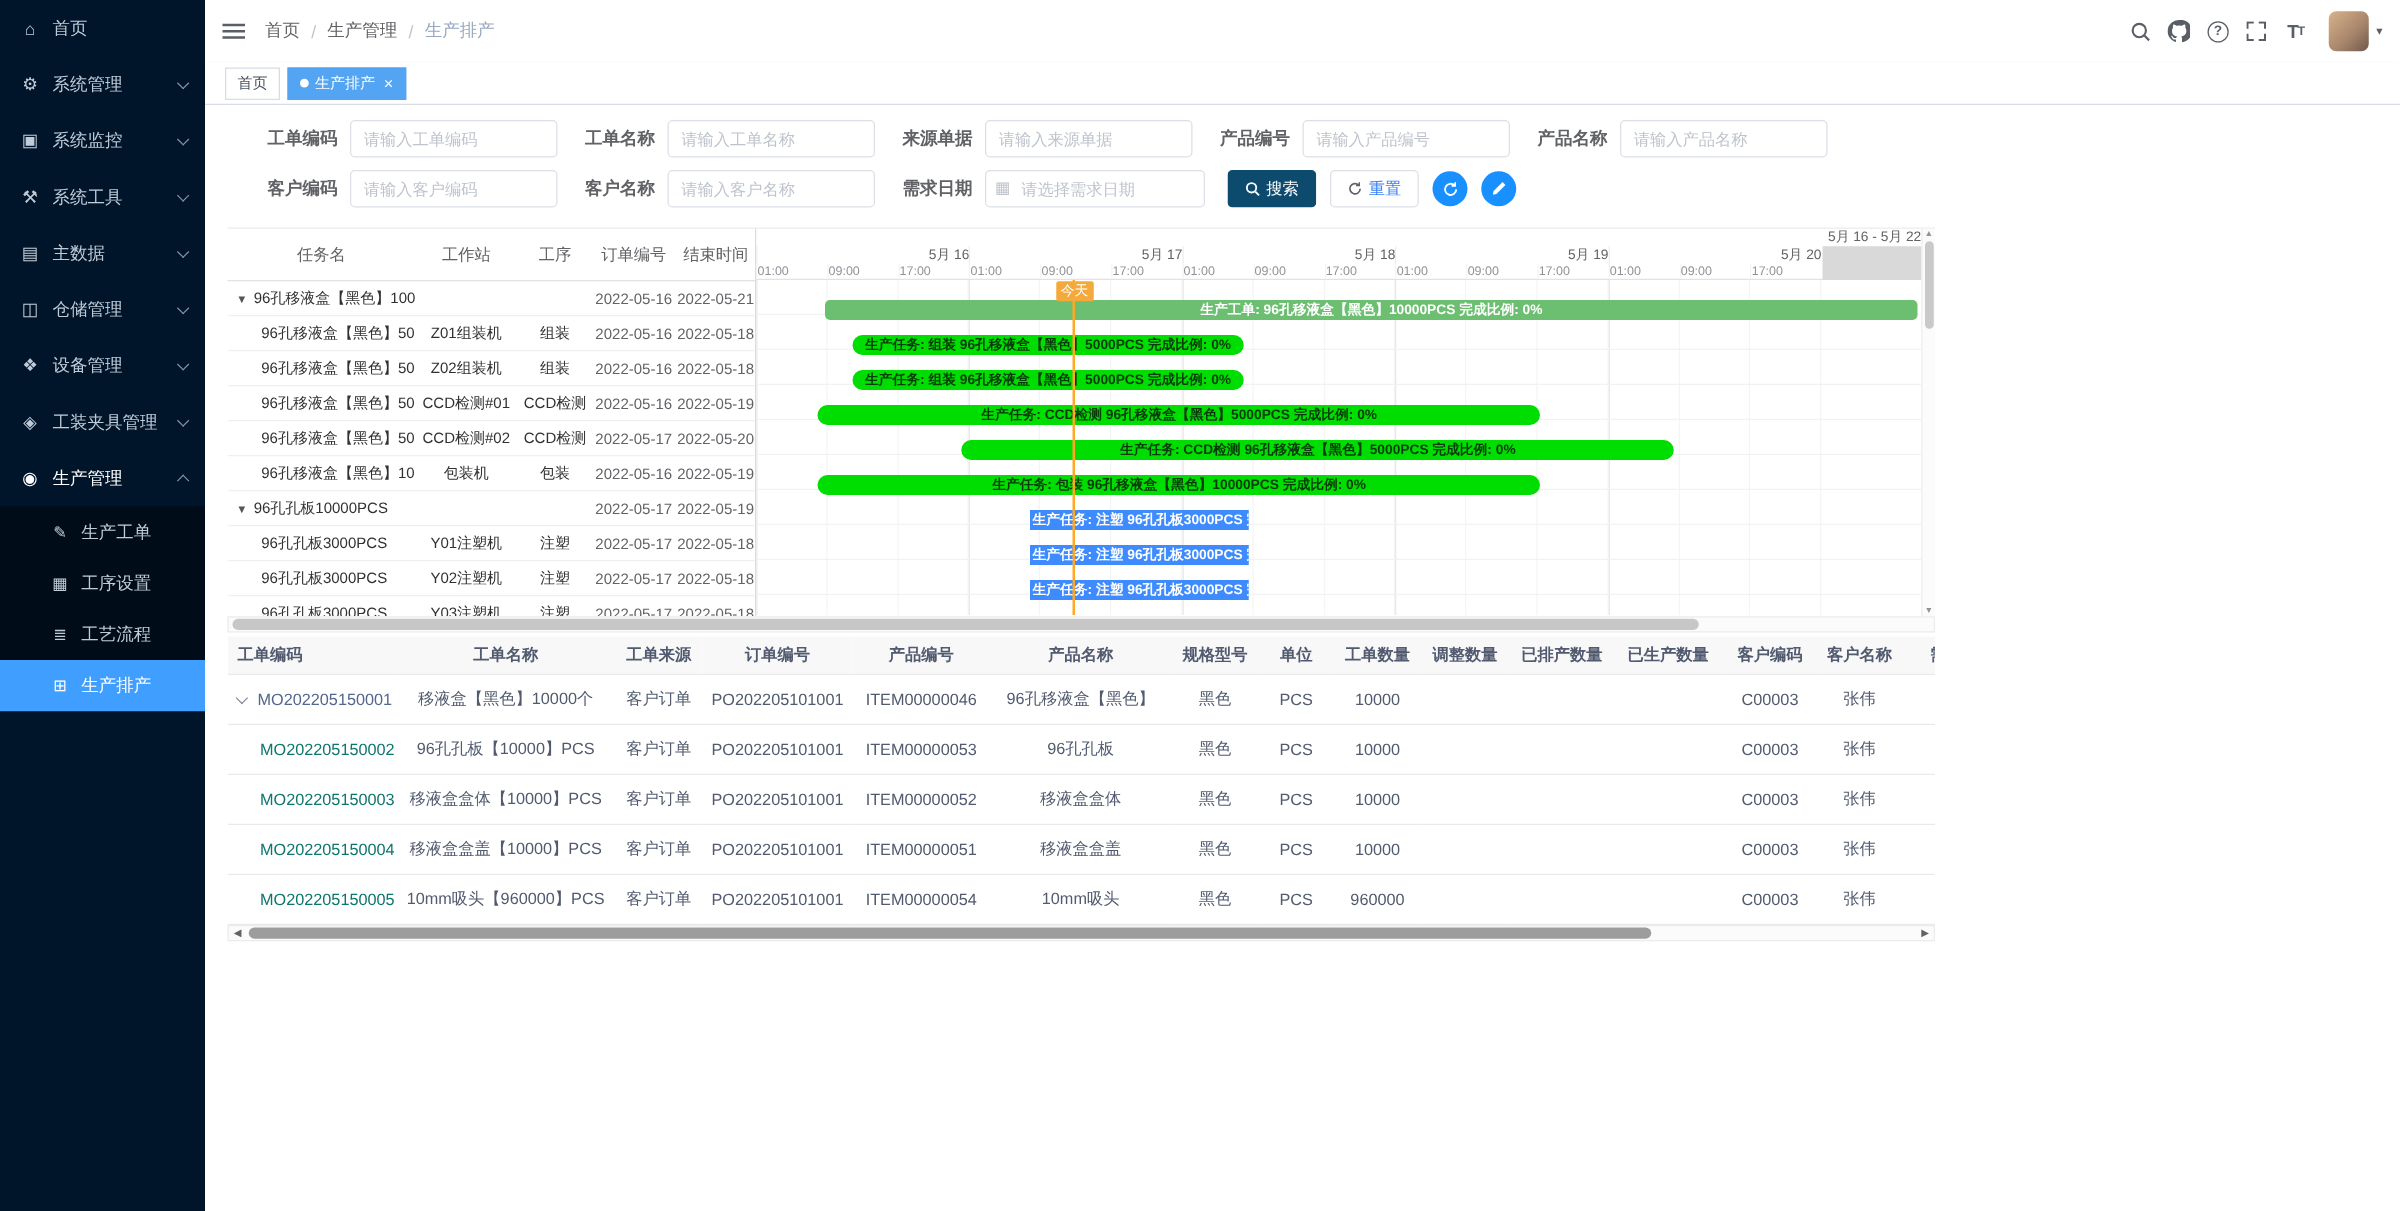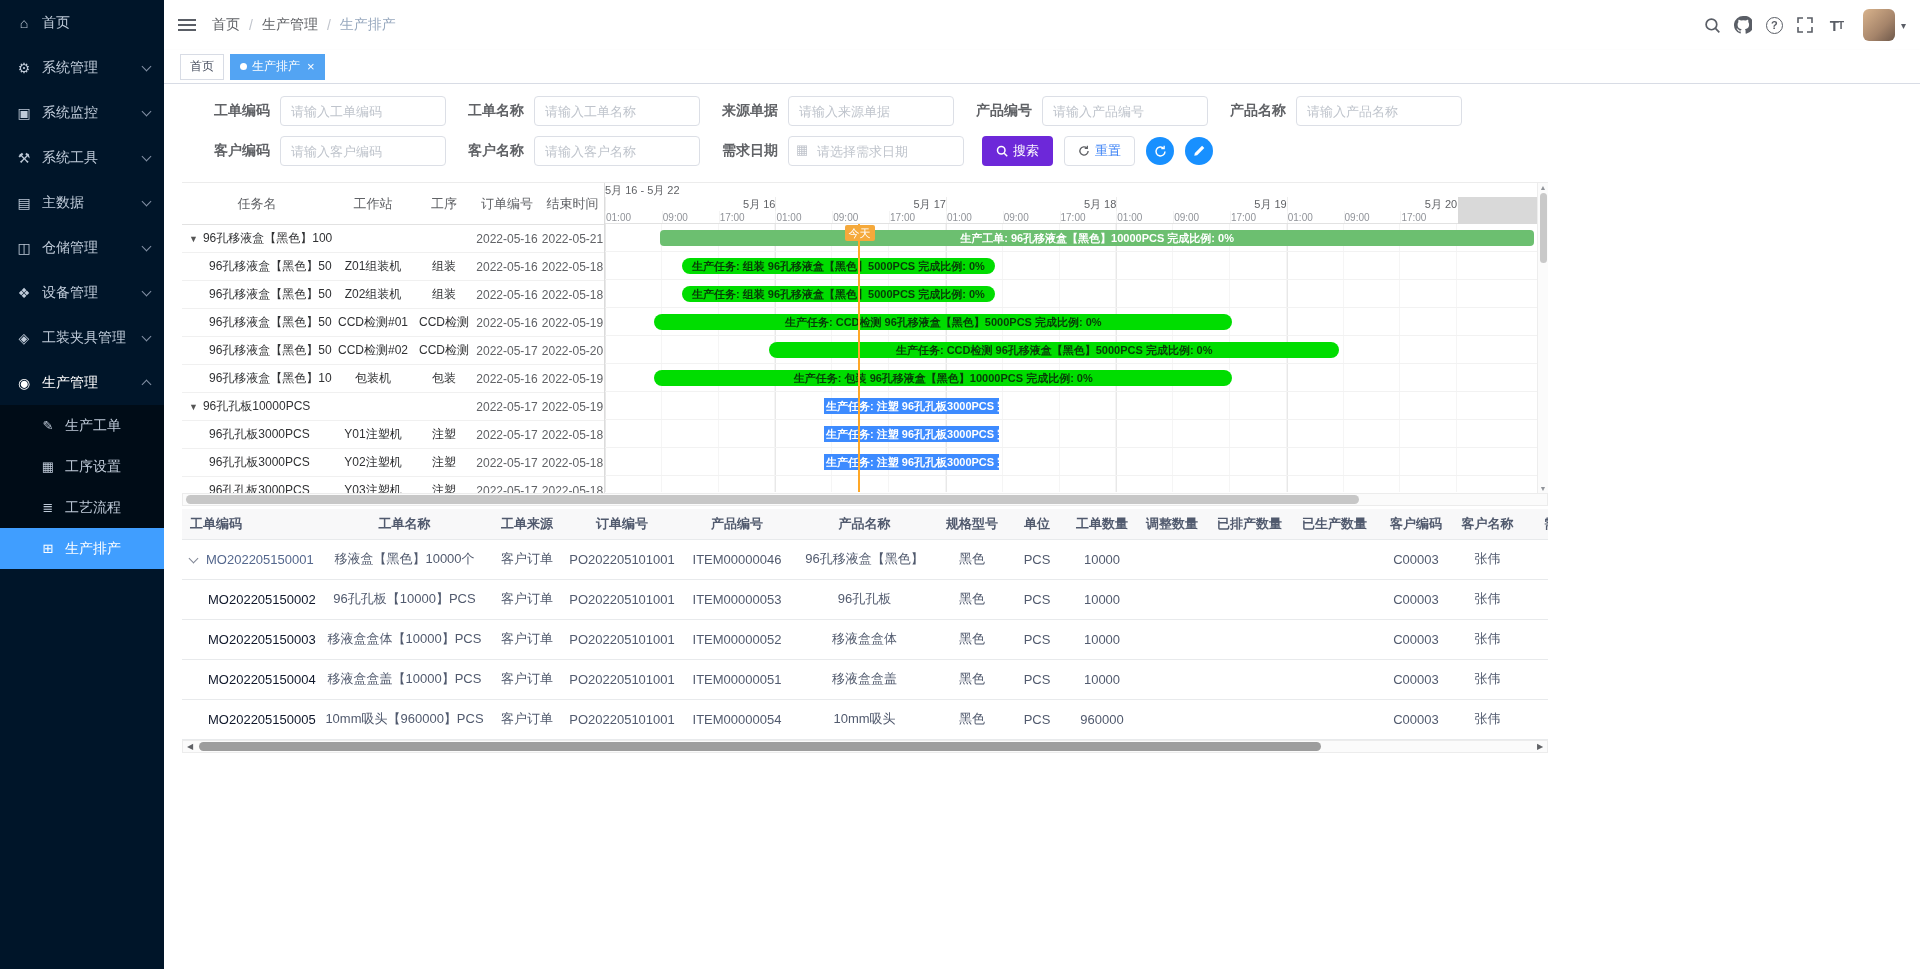--- a/index.html
+++ b/index.html
@@ -50,69 +50,69 @@
 .f-fields{display:flex;align-items:center;gap:22px}
 .f-item{display:flex;align-items:center;gap:10px}
 .f-label{font-size:14px;color:#606266;font-weight:bold;white-space:nowrap}
 .f-input{position:relative}
 .f-input input{width:166px;height:30px;border:1px solid #dcdfe6;border-radius:4px;padding:0 10px;font-size:13px;color:#606266;outline:none;font-family:inherit;background:#fff}
 .f-input input::placeholder{color:#bfc4cc}
 .f-input.date input{width:176px;padding-left:28px}
 .cal-icon{position:absolute;left:8px;top:6px;color:#c0c4cc;font-size:13px}
 .f-actions{display:flex;align-items:center;gap:11px;margin-left:-4px}
 .btn{height:30px;border-radius:4px;font-size:13px;display:inline-flex;align-items:center;gap:5px;padding:0 13px;cursor:pointer;border:1px solid transparent;background:#fff}
-.btn.primary{background:#6d28d9;color:#fff}
+.btn.primary{background:#0c4a6e;color:#fff}
 .btn.plain{border-color:#dcdfe6;color:#3b82f6}
 .btn-circle{width:28px;height:28px;border-radius:50%;background:#1890ff;color:#fff;display:flex;align-items:center;justify-content:center;cursor:pointer;border:none}
 
 .gantt-panel{border-top:1px solid #ececec;width:1366px}
 .gantt{display:flex}
 .gantt-left{width:423px;flex:none;border-right:1px solid #dcdcdc}
 .gl-header{height:42px;display:grid;grid-template-columns:150px 82px 60px 66px 65px;align-items:center;text-align:center;font-size:13px;color:#606266;border-bottom:1px solid #e2e2e2}
 .gl-body{height:268px;overflow:hidden}
 .gl-row{height:28px;display:grid;grid-template-columns:150px 82px 60px 66px 65px;align-items:center;border-bottom:1px solid #f0f0f0;font-size:12px;color:#303133;cursor:pointer}
 .gl-name{display:flex;align-items:center;white-space:nowrap;overflow:hidden;padding-left:7px;gap:5px}
 .gl-name.child{padding-left:27px}
 .tri{font-size:9px;color:#555;cursor:pointer}
 .gl-cell{text-align:center;white-space:nowrap;overflow:hidden}
 .gl-cell.date{color:#606266}
 .gantt-right{flex:1;position:relative;overflow:hidden;min-width:0}
-.gr-range{height:14px;line-height:14px;text-align:left;font-size:11px;color:#606266}
+.gr-range{height:14px;line-height:14px;text-align:right;font-size:11px;color:#606266}
 .gr-days{height:14px;display:flex;font-size:11px;color:#606266;line-height:14px}
 .g-day{width:18.288%;text-align:right;border-left:1px solid #ededed;flex:none}
 .gr-hours{height:13px;display:flex;font-size:10px;color:#909399;line-height:13px;border-bottom:1px solid #e2e2e2}
 .g-hour{width:6.096%;text-align:left;border-left:1px solid #f4f4f4;flex:none}
 .gr-gray{position:absolute;top:14px;right:0;width:8.5%;height:27px;background:#d9d9d9}
 .gr-body{position:relative;height:268px}
 .g-grid{position:absolute;inset:0;display:flex}
 .g-cell{width:6.096%;border-right:1px solid #f5f5f5;flex:none}
 .g-cell.day-start{border-left:1px solid #e8e8e8}
 .gr-rows{position:absolute;inset:0}
 .gr-row{height:28px;border-bottom:1px solid #f2f2f2;position:relative}
-.bar{position:absolute;top:6px;height:16px;line-height:16px;font-size:11px;font-weight:bold;text-align:center;white-space:nowrap;overflow:hidden;cursor:pointer}
+.bar{position:absolute;top:16px;height:16px;line-height:16px;font-size:11px;font-weight:bold;text-align:center;white-space:nowrap;overflow:hidden;cursor:pointer}
 .bar.order{background:#6cbf70;color:#fff;border-radius:4px}
 .bar.task{background:#00dd00;color:#073b07;border-radius:8px}
 .bar.selected{text-align:left;overflow:visible;border-radius:0}
 .bar.selected .bar-lbl{display:inline-block;max-width:103%;overflow:hidden;background:#3d8bff;color:#fff;height:16px;white-space:nowrap;padding:0 2px}
 .today-line{position:absolute;top:0;bottom:0;width:2px;background:#ffa726;z-index:4}
 .today-badge{position:absolute;top:1px;z-index:5;background:#f5a93b;color:#fff;font-size:11px;line-height:16px;padding:0 4px;border-radius:2px}
 .vscroll{width:11px;flex:none;border-left:1px solid #ededed;display:flex;flex-direction:column;align-items:center;font-size:7px;color:#909399;padding:1px 0;background:#fbfbfb}
 .vtrack{flex:1;width:100%;position:relative}
 .vthumb{position:absolute;top:2px;left:2px;width:7px;height:70px;background:#c9c9c9;border-radius:4px;cursor:pointer}
 .hscroll{height:13px;width:1366px;background:#fbfbfb;border:1px solid #ececec;position:relative}
 .hthumb{position:absolute;top:1px;left:3px;height:9px;width:86%;background:#c7c7c7;border-radius:5px;cursor:pointer}
 
 .orders-wrap{width:1366px;overflow:hidden;margin-top:3px}
 .orders-table{border-collapse:collapse;table-layout:fixed;width:1438px}
 .orders-table th{height:30px;background:#f8f8f9;font-size:13px;color:#515a6e;font-weight:bold;border-bottom:1px solid #e8eaec;white-space:nowrap;overflow:hidden;text-align:center;padding:0 4px}
 .orders-table td{height:40px;font-size:13px;color:#515a6e;border-bottom:1px solid #e8eaec;white-space:nowrap;overflow:hidden;text-align:center;padding:0 4px}
 .orders-table th:first-child,.orders-table td.c-first{text-align:left;padding-left:8px}
 .chev{display:inline-block;width:7px;height:7px;border-right:1.5px solid #808695;border-bottom:1.5px solid #808695;transform:rotate(45deg);margin-right:9px;vertical-align:2px;cursor:pointer}
 .chev-sp{display:inline-block;width:18px}
-.mo-link{color:#0f172a;cursor:pointer}
+.mo-link{color:#0f766e;cursor:pointer}
 .mo-link.muted{color:#54678d}
 .orders-hscroll{height:13px;width:1366px;background:#fbfbfb;border:1px solid #ececec;display:flex;align-items:center}
 .hs-arrow{width:14px;text-align:center;font-size:8px;color:#606266;cursor:pointer}
 .hs-track{flex:1;height:100%;position:relative}
 .hs-thumb{position:absolute;top:1px;left:2px;height:9px;width:84%;background:#9d9d9d;border-radius:5px;cursor:pointer}
 </style>
 </head>
 <body>
 
 <div class="app">

